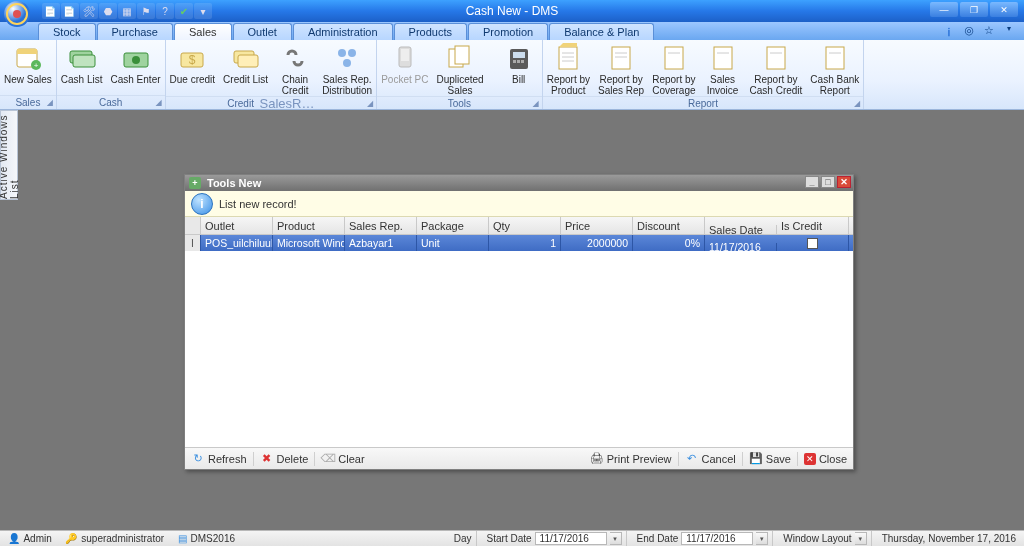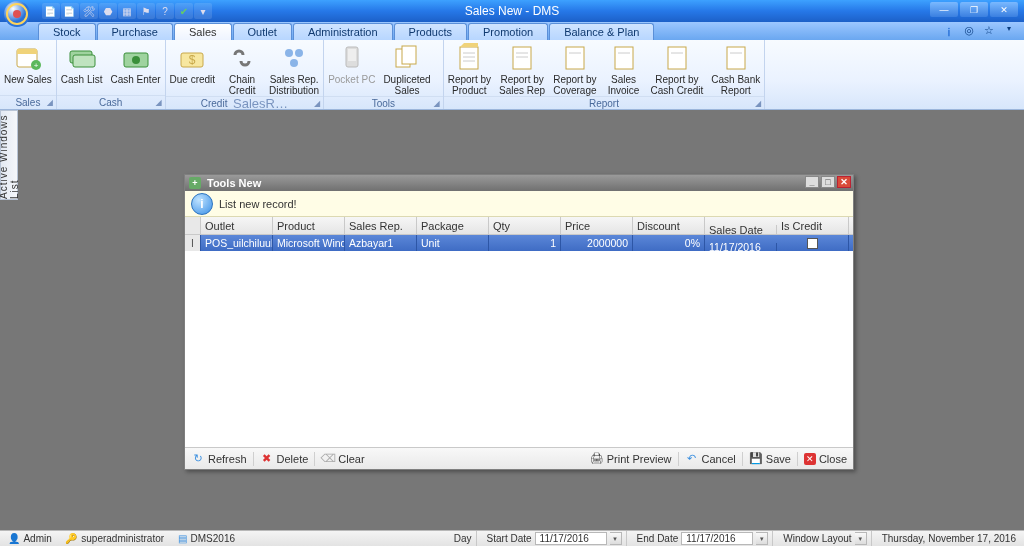--- a/index.html
+++ b/index.html
@@ -105,21 +105,21 @@
     <div class="q">📄</div>
     <div class="q">📄</div>
     <div class="q">🛠</div>
     <div class="q">⬣</div>
     <div class="q">▦</div>
     <div class="q">⚑</div>
     <div class="q">?</div>
     <div class="q" style="color:#6c6">✔</div>
     <div class="q">▾</div>
   </div>
-  <div class="ttxt">Sales New - DMS</div>
+  <div class="ttxt">Cash New - DMS</div>
   <div class="wbtns">
     <div class="wb">—</div>
     <div class="wb">❐</div>
     <div class="wb close">✕</div>
   </div>
 </div>
 
 <div class="menubar">
   <div class="mtab">Stock</div>
   <div class="mtab">Purchase</div>
@@ -193,20 +193,29 @@
             <svg width="30" height="30">
               <rect x="4" y="10" width="22" height="14" rx="2" fill="#f7e7a0" stroke="#c8a84a"></rect>
               <text x="15" y="21" font-size="12" text-anchor="middle" fill="#c8a84a">$</text>
             </svg>
           </div>
         <div class="rlabel">Due credit</div>
       </div>
       <div class="rbtn">
         <div class="ricon">
             <svg width="30" height="30">
+              <rect x="3" y="8" width="20" height="12" rx="2" fill="#f7e7a0" stroke="#c8a84a"></rect>
+              <rect x="7" y="12" width="20" height="12" rx="2" fill="#ffefb8" stroke="#c8a84a"></rect>
+            </svg>
+          </div>
+        <div class="rlabel">Credit List</div>
+      </div>
+      <div class="rbtn">
+        <div class="ricon">
+            <svg width="30" height="30">
               <path d="M8 12 a4 4 0 0 1 8 0 M14 18 a4 4 0 0 0 8 0" stroke="#777" stroke-width="3" fill="none"></path>
             </svg>
           </div>
         <div class="rlabel" style="white-space:pre-line">Chain
 Credit</div>
       </div>
       <div class="rbtn">
         <div class="ricon">
             <svg width="30" height="30">
               <circle cx="10" cy="10" r="4" fill="#8ab4e8"></circle>
@@ -236,20 +245,32 @@
         <div class="ricon">
             <svg width="30" height="30">
               <rect x="4" y="6" width="14" height="18" fill="#fff" stroke="#c8a84a"></rect>
               <rect x="10" y="3" width="14" height="18" fill="#fff" stroke="#c8a84a"></rect>
             </svg>
           </div>
         <div class="rlabel" style="white-space:pre-line">Dupliceted
 Sales</div>
       </div>
       <div class="rbtn" style="min-width:8px"></div>
+      <div class="rbtn">
+        <div class="ricon">
+            <svg width="30" height="30">
+              <rect x="6" y="6" width="18" height="20" rx="2" fill="#5a5a5a"></rect>
+              <rect x="9" y="9" width="12" height="6" fill="#cde"></rect>
+              <rect x="9" y="17" width="3" height="3" fill="#aaa"></rect>
+              <rect x="13" y="17" width="3" height="3" fill="#aaa"></rect>
+              <rect x="17" y="17" width="3" height="3" fill="#aaa"></rect>
+            </svg>
+          </div>
+        <div class="rlabel">Bill</div>
+      </div>
     </div>
     <div class="gname">
         <span>Tools</span>
         <span class="gmarker">◢</span>
       </div>
   </div>
 
   <div class="rgroup">
     <div class="items">
       <div class="rbtn">

